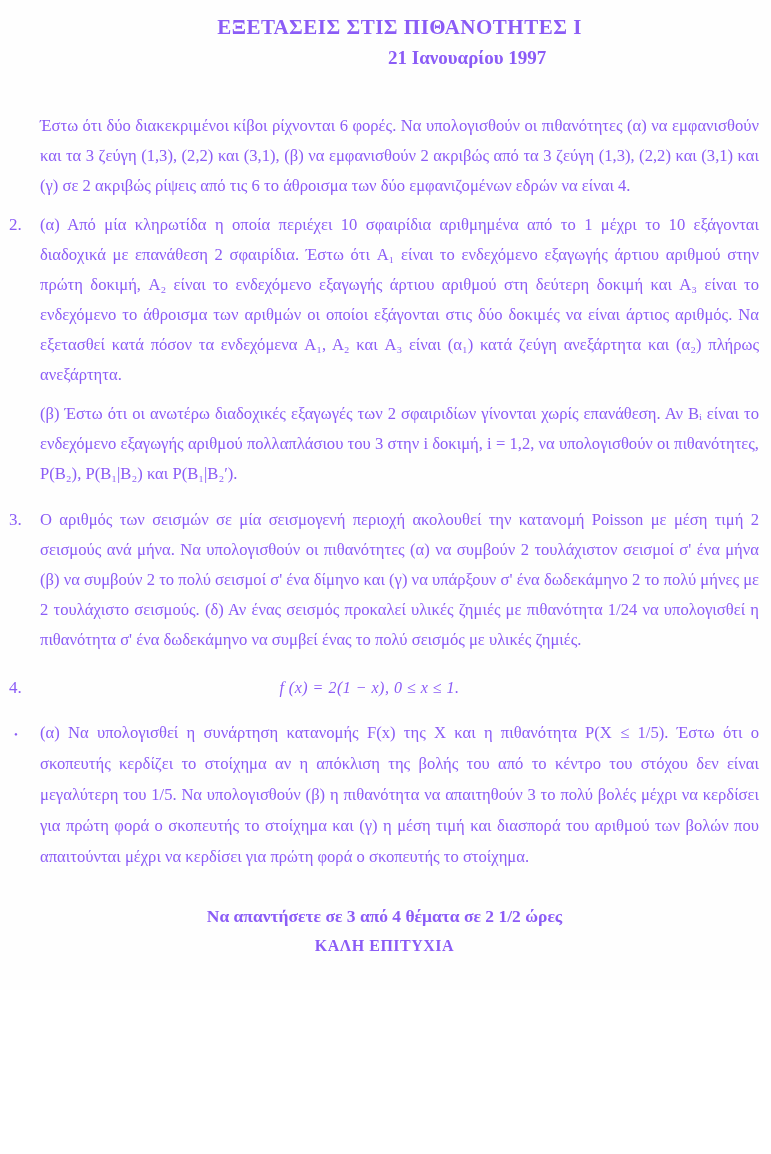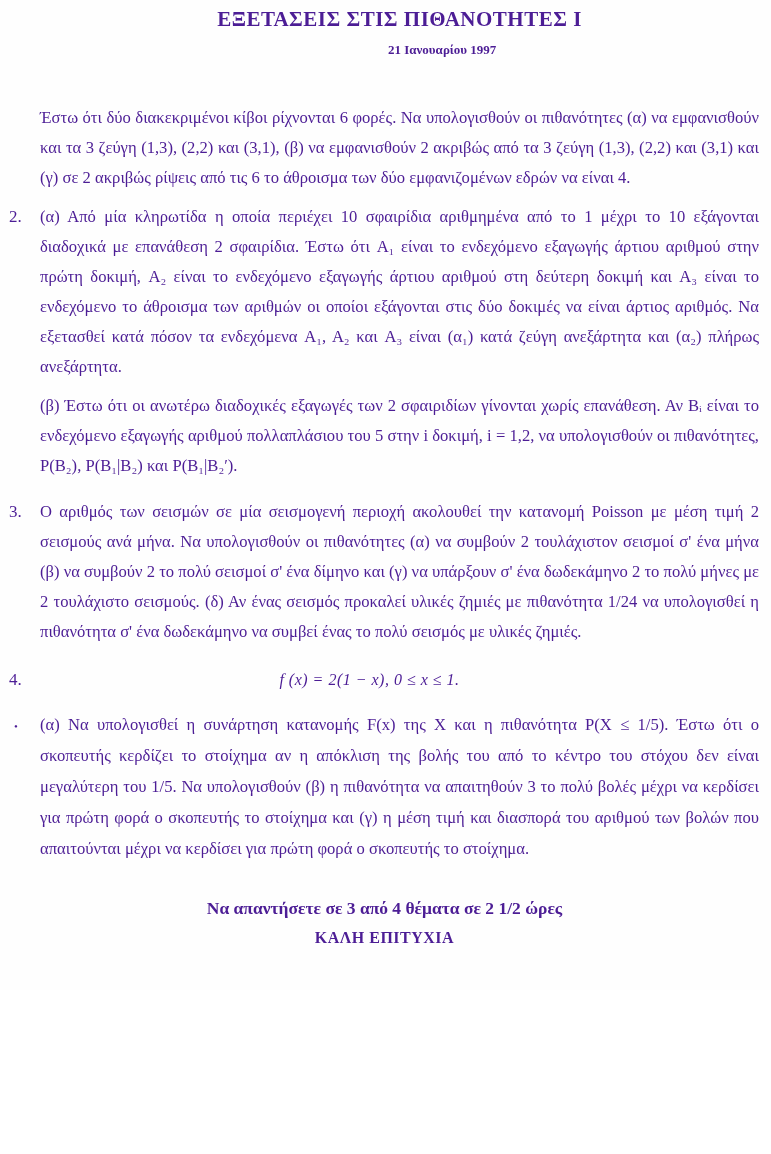--- a/index.html
+++ b/index.html
@@ -6,35 +6,35 @@
     margin: 0;
     padding: 0;
     background: #ffffff;
   }
   .page {
     position: relative;
     width: 771px;
     height: 990px;
     box-sizing: border-box;
     background: #fefefe;
-    color: #4c1d95;
+    color: #8b5cf6;
     font-family: "Liberation Serif", "DejaVu Serif", "DejaVu Sans", serif;
-    padding: 4px 12px 0 40px;
+    padding: 12px 12px 0 40px;
     overflow: hidden;
   }
   .title {
     text-align: center;
     font-weight: bold;
     font-size: 21px;
     line-height: 30px;
     letter-spacing: 0.5px;
   }
   .date {
     font-weight: bold;
-    font-size: 13px;
+    font-size: 19px;
     line-height: 28px;
     margin-top: 2px;
     padding-left: 348px;
     white-space: nowrap;
   }
   .q {
     position: relative;
     font-size: 16.6px;
     line-height: 30px;
     text-align: justify;
@@ -99,21 +99,21 @@
 
   <div class="date">21 Ιανουαρίου 1997</div>
 
   <div class="q q1">
     <p>Έστω ότι δύο διακεκριμένοι κίβοι ρίχνονται 6 φορές. Να υπολογισθούν οι πιθανότητες (α) να εμφανισθούν και τα 3 ζεύγη (1,3), (2,2) και (3,1), (β) να εμφανισθούν 2 ακριβώς από τα 3 ζεύγη (1,3), (2,2) και (3,1) και (γ) σε 2 ακριβώς ρίψεις από τις 6 το άθροισμα των δύο εμφανιζομένων εδρών να είναι 4.</p>
   </div>
 
   <div class="q q2">
     <span class="qnum">2.</span>
     <p class="part-a">(α) Από μία κληρωτίδα η οποία περιέχει 10 σφαιρίδια αριθμημένα από το 1 μέχρι το 10 εξάγονται διαδοχικά με επανάθεση 2 σφαιρίδια. Έστω ότι A₁ είναι το ενδεχόμενο εξαγωγής άρτιου αριθμού στην πρώτη δοκιμή, A₂ είναι το ενδεχόμενο εξαγωγής άρτιου αριθμού στη δεύτερη δοκιμή και A₃ είναι το ενδεχόμενο το άθροισμα των αριθμών οι οποίοι εξάγονται στις δύο δοκιμές να είναι άρτιος αριθμός. Να εξετασθεί κατά πόσον τα ενδεχόμενα A₁, A₂ και A₃ είναι (α₁) κατά ζεύγη ανεξάρτητα και (α₂) πλήρως ανεξάρτητα.</p>
-    <p class="part-b">(β) Έστω ότι οι ανωτέρω διαδοχικές εξαγωγές των 2 σφαιριδίων γίνονται χωρίς επανάθεση. Αν Bᵢ είναι το ενδεχόμενο εξαγωγής αριθμού πολλαπλάσιου του 5 στην i δοκιμή, i = 1,2, να υπολογισθούν οι πιθανότητες, P(B₂), P(B₁|B₂) και P(B₁|B₂′).</p>
+    <p class="part-b">(β) Έστω ότι οι ανωτέρω διαδοχικές εξαγωγές των 2 σφαιριδίων γίνονται χωρίς επανάθεση. Αν Bᵢ είναι το ενδεχόμενο εξαγωγής αριθμού πολλαπλάσιου του 3 στην i δοκιμή, i = 1,2, να υπολογισθούν οι πιθανότητες, P(B₂), P(B₁|B₂) και P(B₁|B₂′).</p>
   </div>
 
   <div class="q q3">
     <span class="qnum">3.</span>
     <p>Ο αριθμός των σεισμών σε μία σεισμογενή περιοχή ακολουθεί την κατανομή Poisson με μέση τιμή 2 σεισμούς ανά μήνα. Να υπολογισθούν οι πιθανότητες (α) να συμβούν 2 τουλάχιστον σεισμοί σ' ένα μήνα (β) να συμβούν 2 το πολύ σεισμοί σ' ένα δίμηνο και (γ) να υπάρξουν σ' ένα δωδεκάμηνο 2 το πολύ μήνες με 2 τουλάχιστο σεισμούς. (δ) Αν ένας σεισμός προκαλεί υλικές ζημιές με πιθανότητα 1/24 να υπολογισθεί η πιθανότητα σ' ένα δωδεκάμηνο να συμβεί ένας το πολύ σεισμός με υλικές ζημιές.</p>
   </div>
 
   <div class="q q4">
     <span class="qnum">4.</span>
     <div class="formula">f (x) = 2(1 − x),   0 ≤ x ≤ 1.</div>

